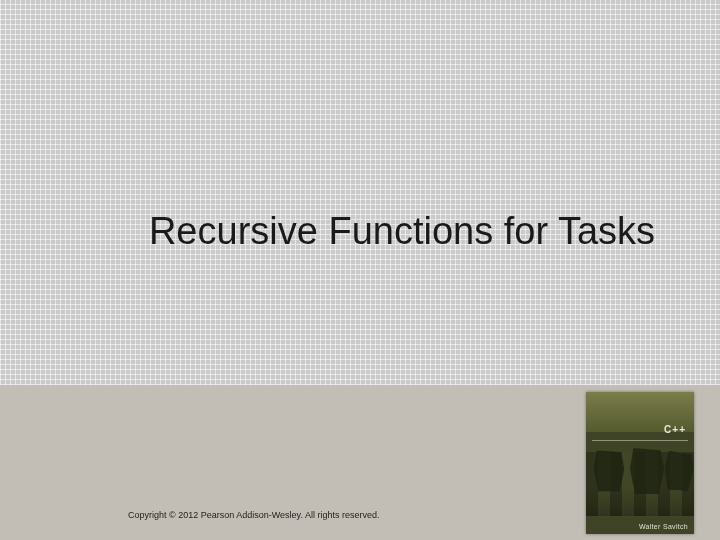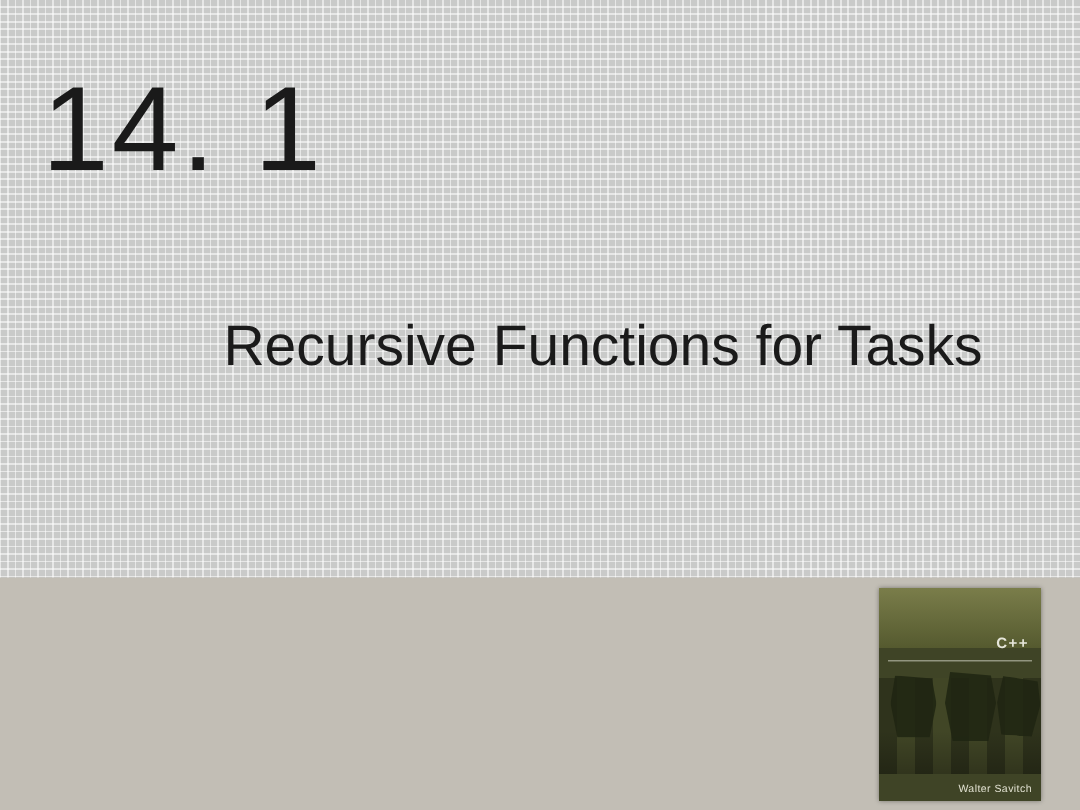--- a/index.html
+++ b/index.html
@@ -142,27 +142,27 @@
     font-size: 7px;
     color: #e0e0d0;
     letter-spacing: 0.3px;
   }
 </style>
 </head>
 <body>
 
 <div class="slide">
 
-  <div class="section-number">14. 1</div>
 
   <div class="section-title">Recursive Functions for Tasks</div>
 
   <div class="footer-band">
 
 
+    <div class="copyright">Copyright © 2012 Pearson Addison-Wesley. All rights reserved.</div>
 
     <div class="book-cover">
       <div class="top-strip"></div>
       <div class="lang">C++</div>
       <div class="mid-line"></div>
       <div class="chairs">
         <div class="chair-shape c1"></div>
         <div class="chair-shape c2"></div>
         <div class="chair-shape c3"></div>
       </div>

